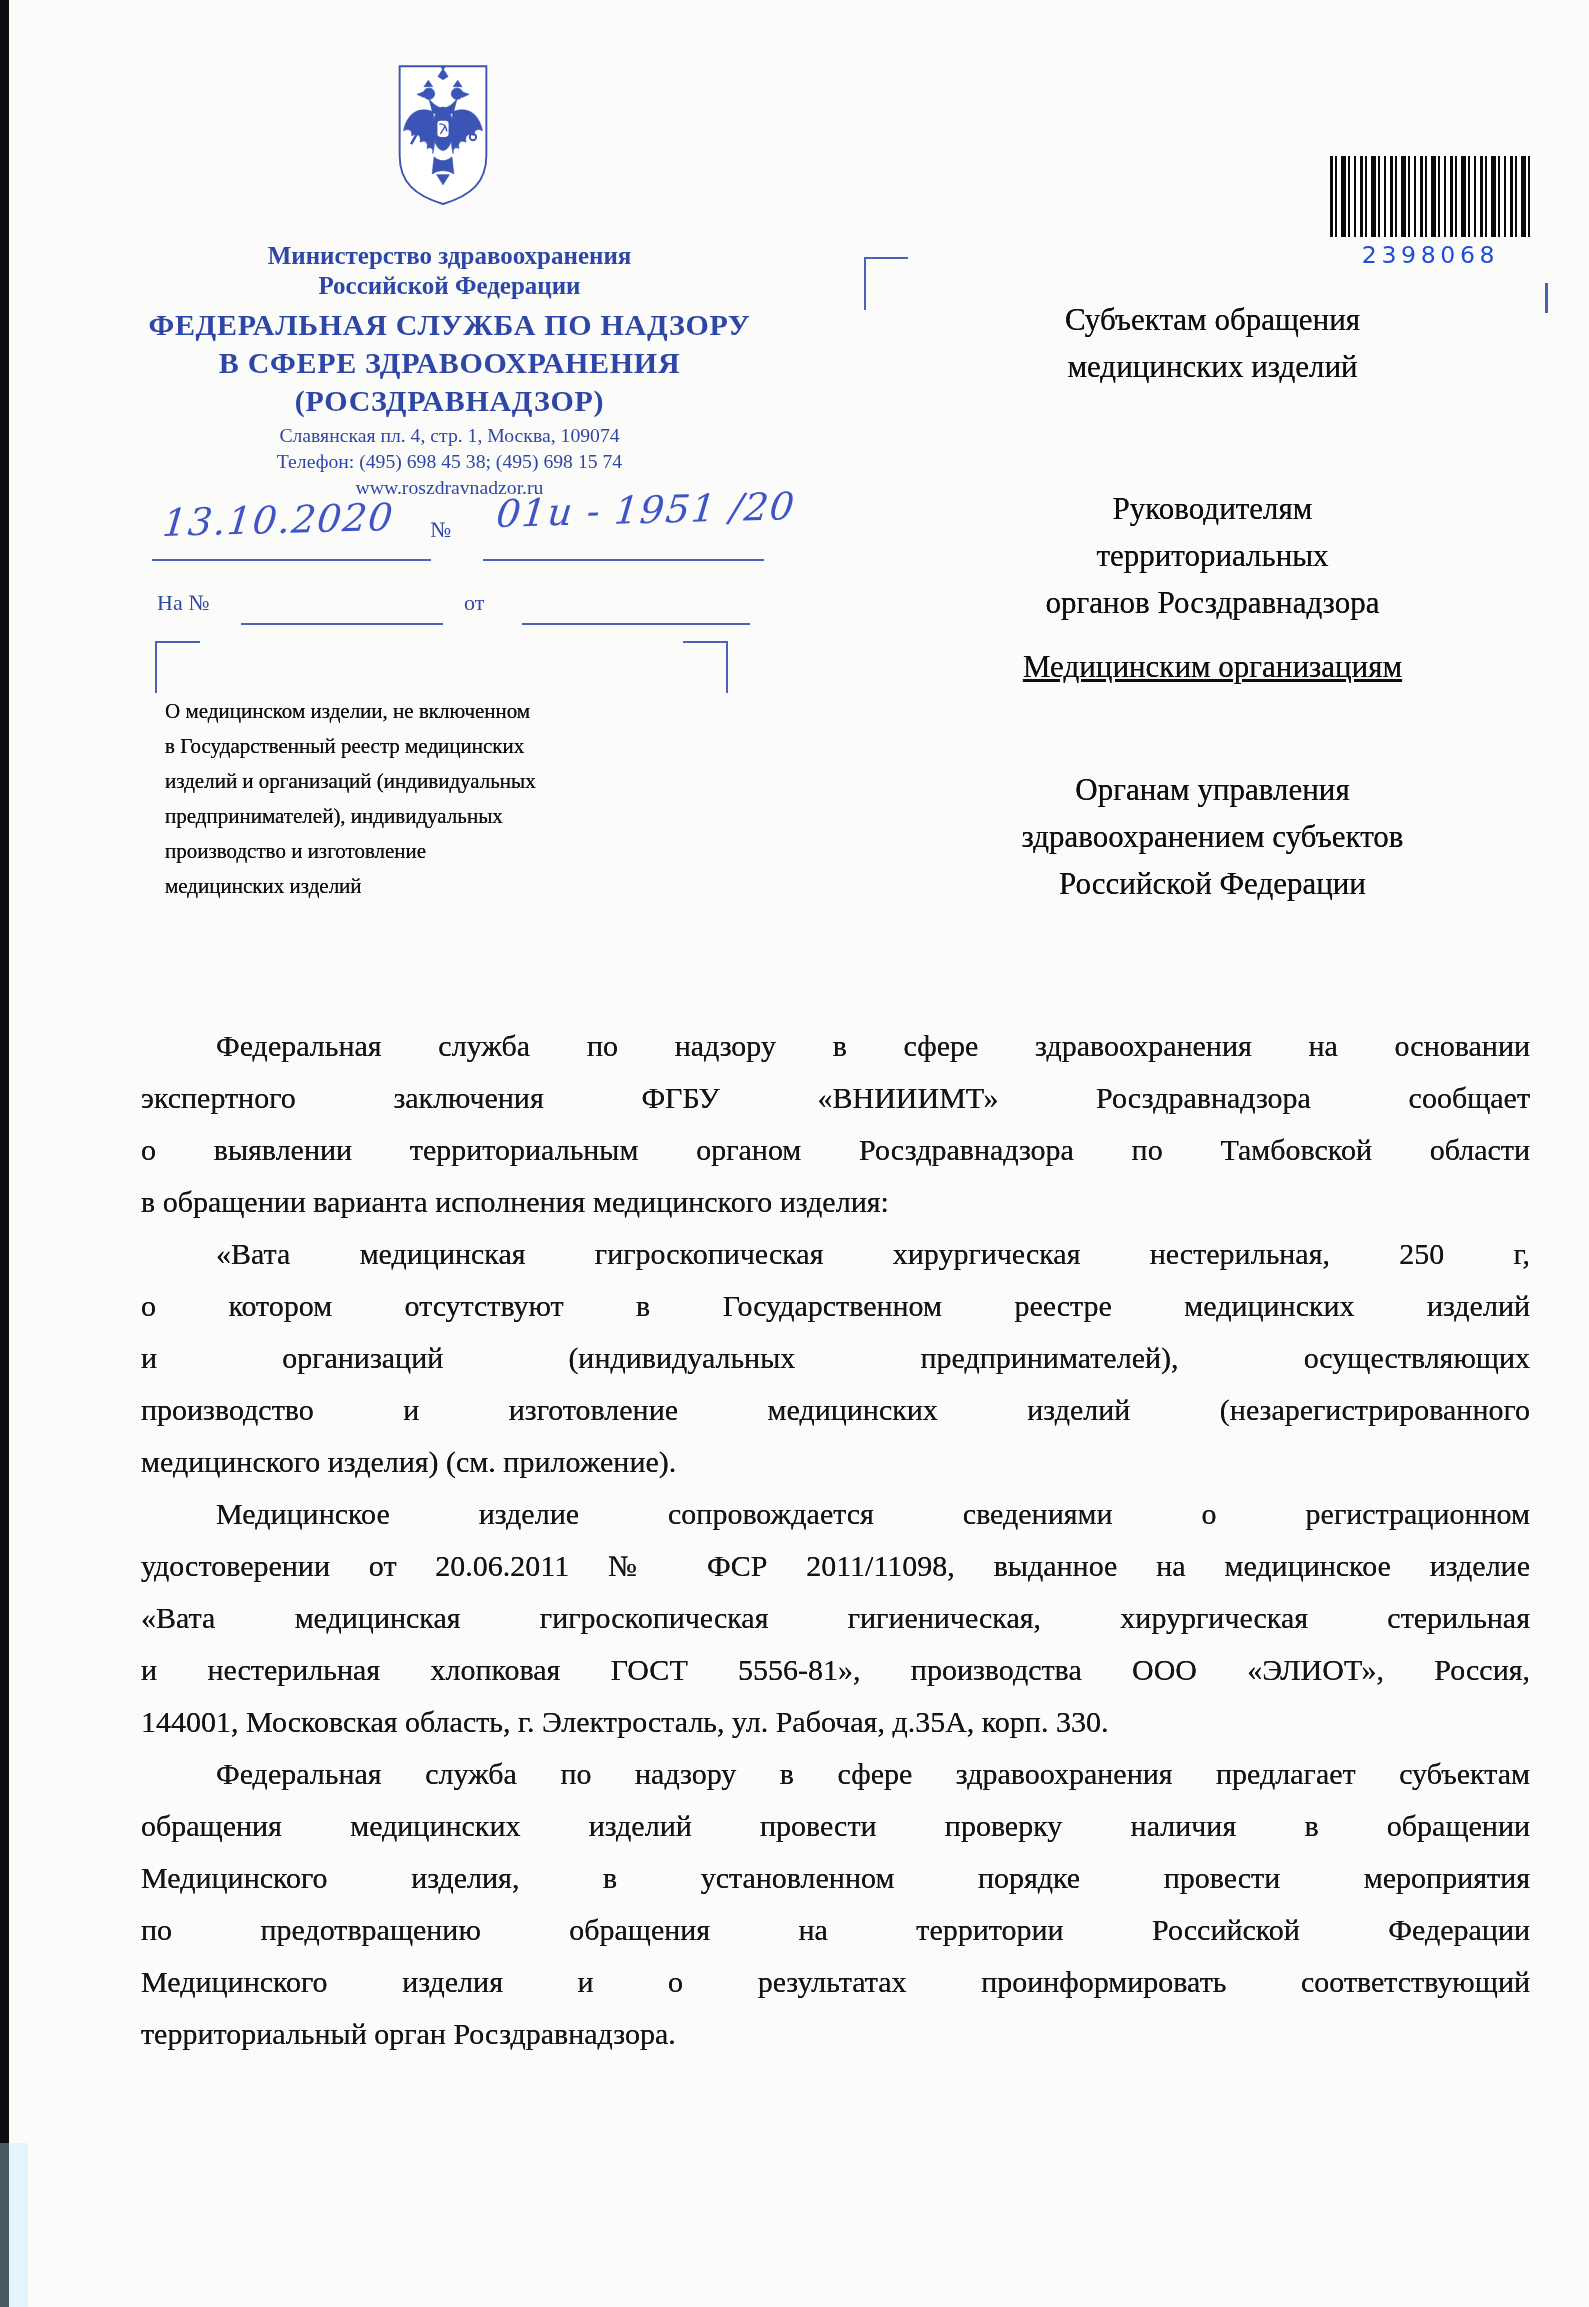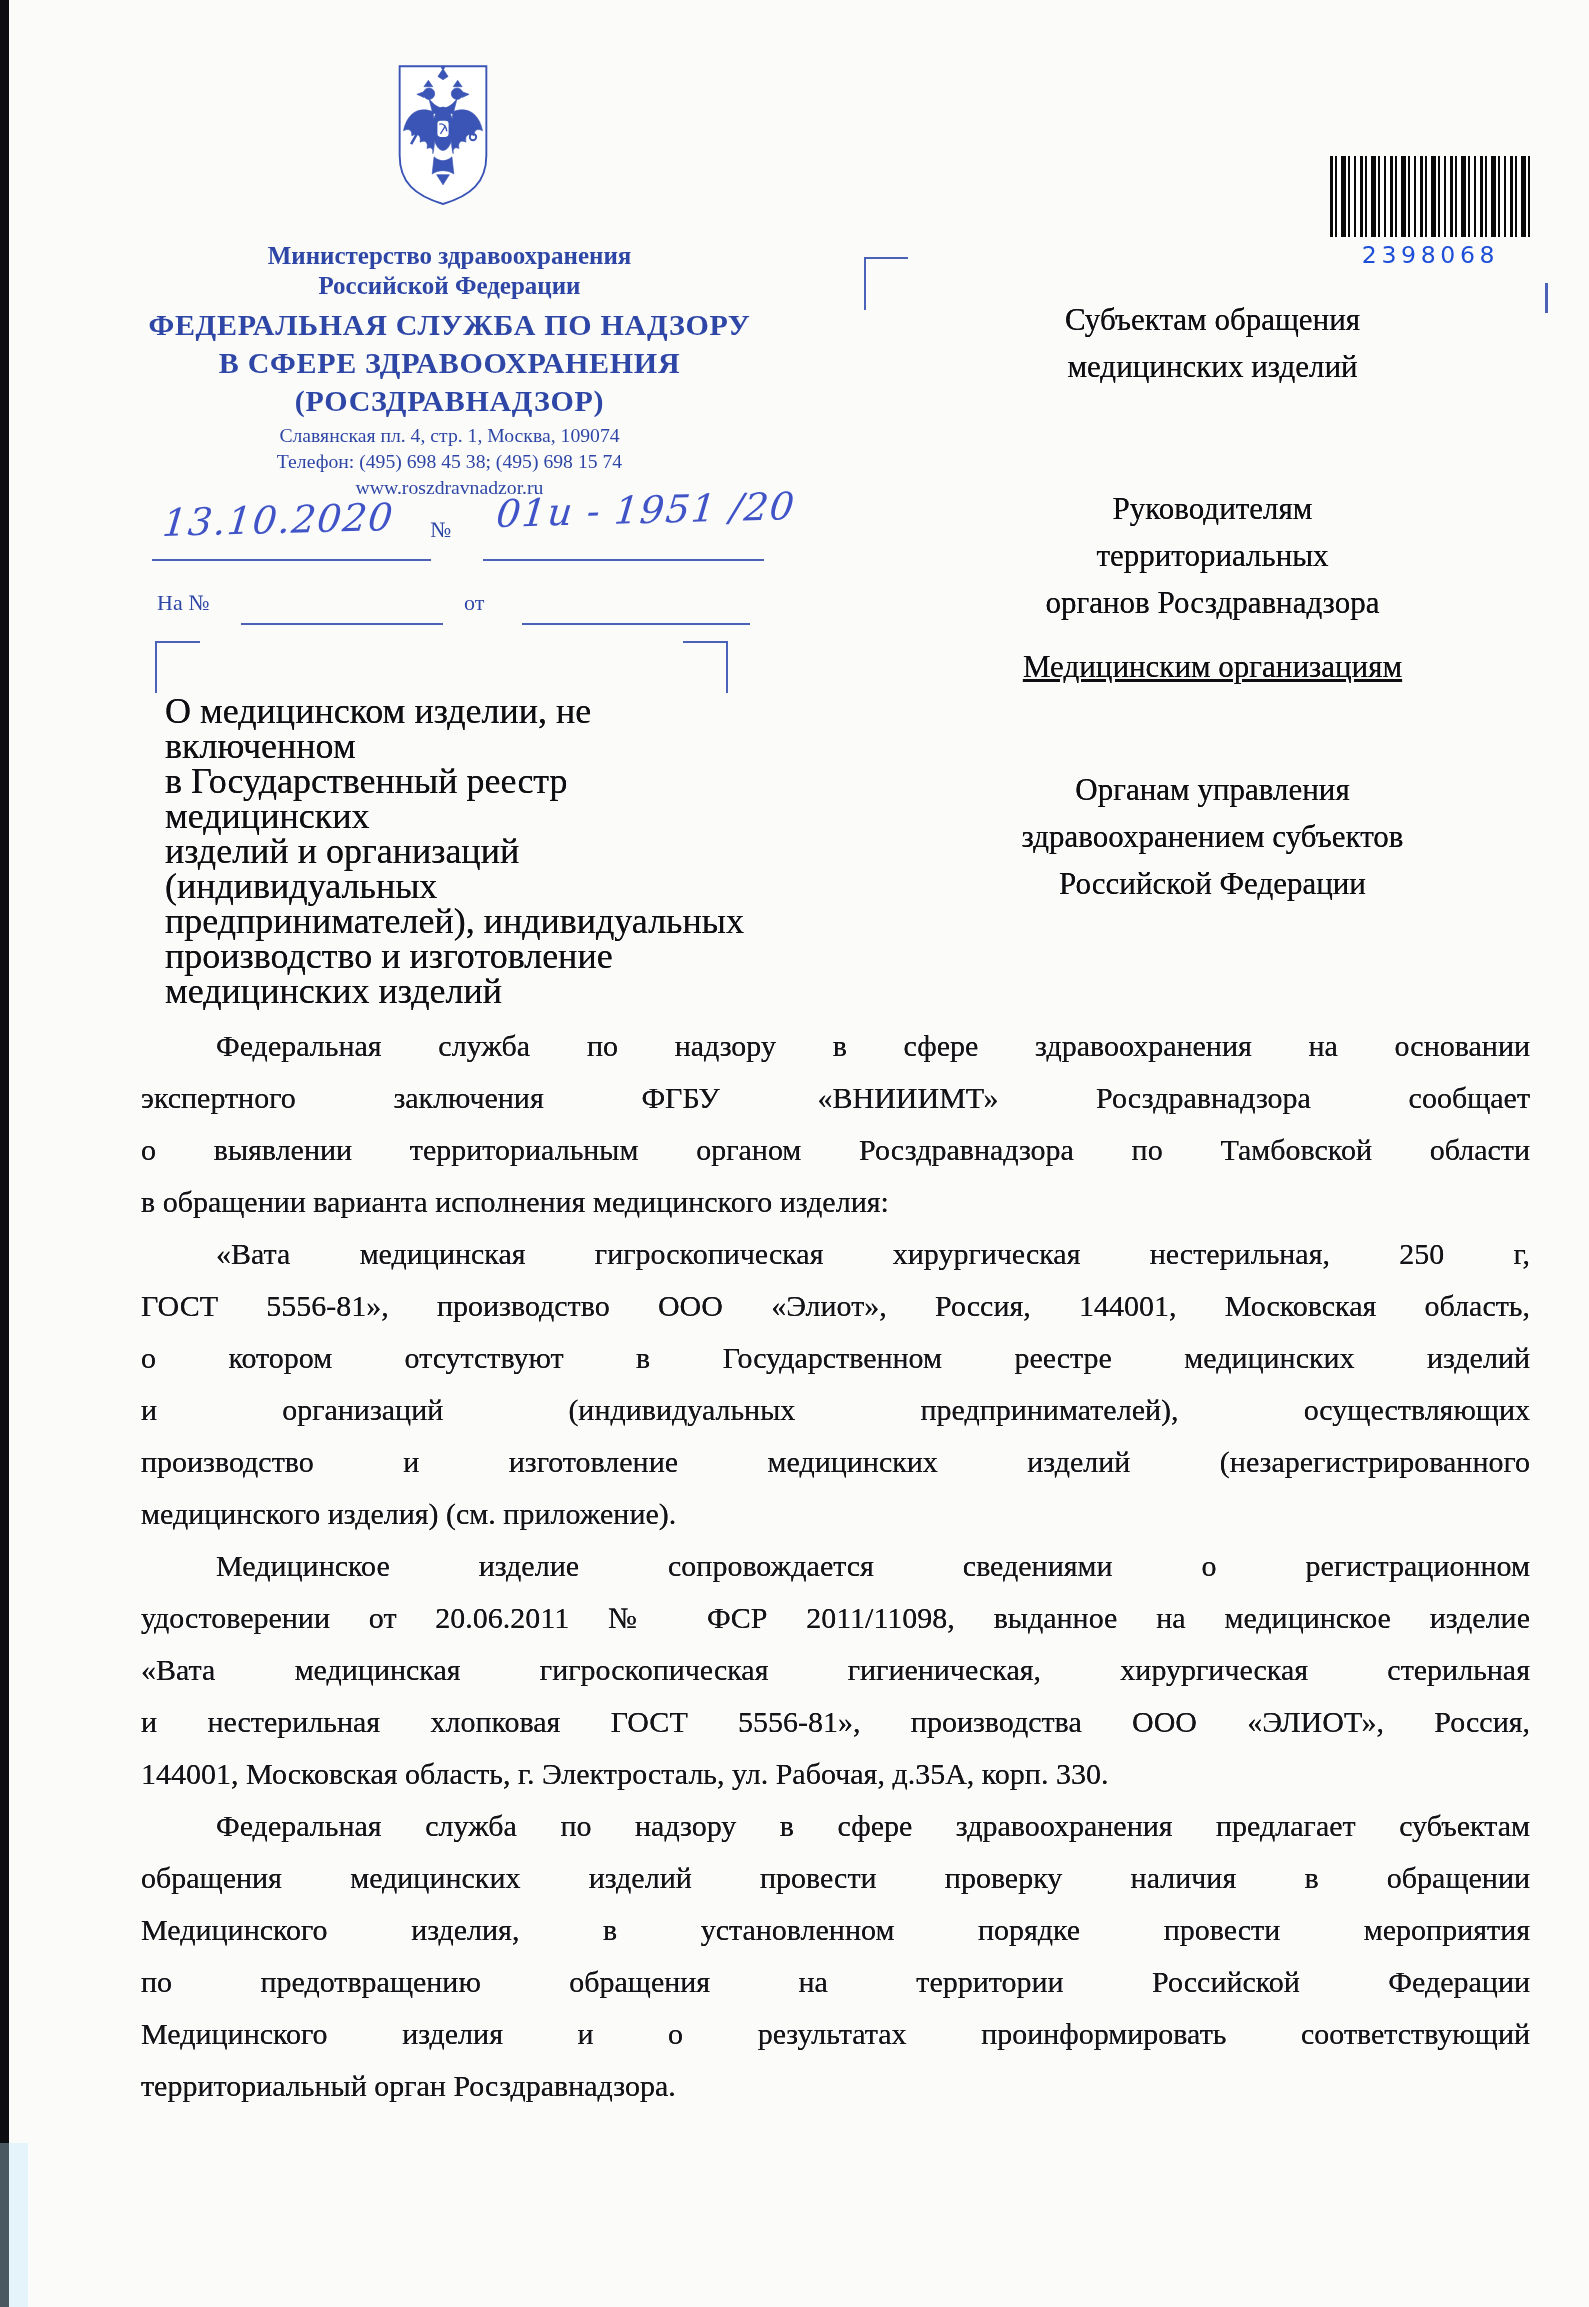--- a/index.html
+++ b/index.html
@@ -36,21 +36,21 @@
   .ref-label{color:var(--letterhead_blue);font-size:22px;white-space:nowrap;}
   .u-line{height:0;border-bottom:2.6px solid var(--rule_blue);}
 
   .corner{width:43px;height:50px;}
   .corner-left{border-left:2.6px solid var(--rule_blue);border-top:2.6px solid var(--rule_blue);}
   .corner-right{border-right:2.6px solid var(--rule_blue);border-top:2.6px solid var(--rule_blue);}
 
   
   .subject{
     left:165px;top:694px;width:603px;
-    font-size:36px;line-height:35px;color:#0f0f13;
+    font-size:21px;line-height:35px;color:#0f0f13;
     text-shadow:0 0 0.4px currentColor;
   }
 
   
   .recipients{left:911px;width:603px;text-align:center;color:#0e0e12;
     font-size:31px;line-height:47px;text-shadow:0 0 0.4px currentColor;}
   .rc-1{top:296px;} .rc-2{top:485px;} .rc-3{top:643px;text-decoration:underline;} .rc-4{top:766px;}
 
   
   .barcode-bars{
@@ -176,21 +176,20 @@
 
   <div class="abs body-text">
     <div>
         <div class="bline bline-first">Федеральная служба по надзору в сфере здравоохранения на основании</div>
         <div class="bline">экспертного заключения ФГБУ «ВНИИИМТ» Росздравнадзора сообщает</div>
         <div class="bline">о выявлении территориальным органом Росздравнадзора по Тамбовской области</div>
         <div class="bline bline-last">в обращении варианта исполнения медицинского изделия:</div>
       </div>
     <div>
         <div class="bline bline-first">«Вата медицинская гигроскопическая хирургическая нестерильная, 250 г,</div>
-        <div class="bline">ГОСТ 5556-81», производство ООО «Элиот», Россия, 144001, Московская область,</div>
         <div class="bline">о котором отсутствуют в Государственном реестре медицинских изделий</div>
         <div class="bline">и организаций (индивидуальных предпринимателей), осуществляющих</div>
         <div class="bline">производство и изготовление медицинских изделий (незарегистрированного</div>
         <div class="bline bline-last">медицинского изделия) (см. приложение).</div>
       </div>
     <div>
         <div class="bline bline-first">Медицинское изделие сопровождается сведениями о регистрационном</div>
         <div class="bline">удостоверении от 20.06.2011 № ФСР 2011/11098, выданное на медицинское изделие</div>
         <div class="bline">«Вата медицинская гигроскопическая гигиеническая, хирургическая стерильная</div>
         <div class="bline">и нестерильная хлопковая ГОСТ 5556-81», производства ООО «ЭЛИОТ», Россия,</div>

